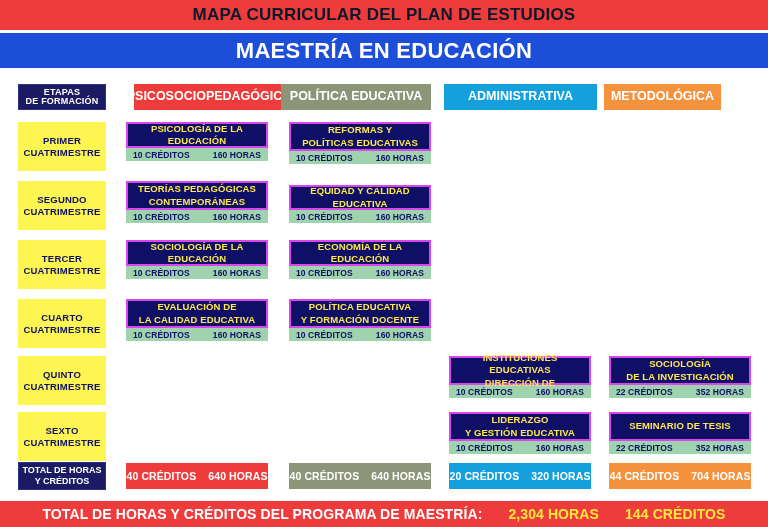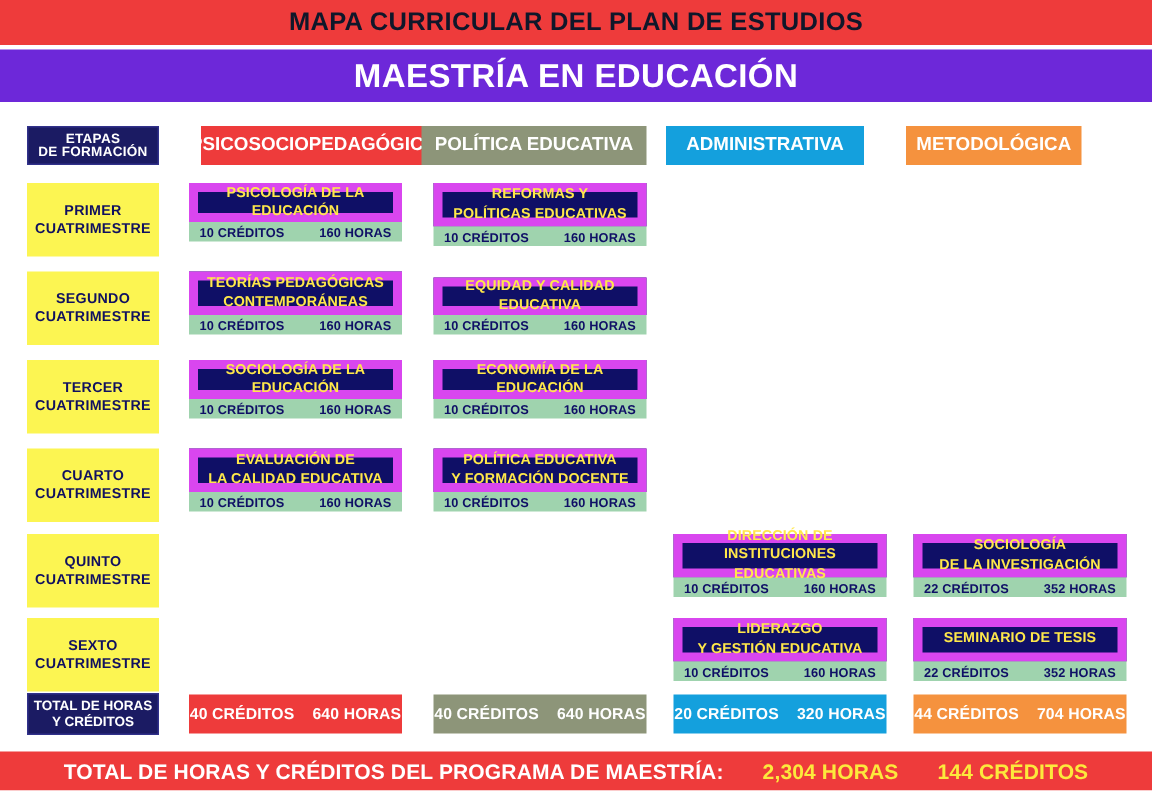--- a/index.html
+++ b/index.html
@@ -13,21 +13,21 @@
 
   
   .banner-red {
     position: absolute; left: 0; top: 0; width: 768px; height: 30px;
     background: #ee3b3b; color: #0f172a;
     display: flex; align-items: center; justify-content: center;
     font-size: 17px; font-weight: bold; letter-spacing: .2px;
   }
   .banner-navy {
     position: absolute; left: 0; top: 33px; width: 768px; height: 35px;
-    background: #6d28d9; color: #ffffff;
+    background: #1d4ed8; color: #ffffff;
     display: flex; align-items: center; justify-content: center;
     font-size: 22px; font-weight: bold; letter-spacing: .3px;
   }
 
   
   .hdr {
     position: absolute; height: 26px;
     display: flex; align-items: center; justify-content: center;
     text-align: center; font-weight: bold; color: #ffffff;
     line-height: 1.05;
@@ -49,21 +49,21 @@
     line-height: 1.25; letter-spacing: .2px;
   }
 
   
   .course { position: absolute; }
   .course-title {
     background: #0f0f66; color: #ffe84a;
     display: flex; align-items: center; justify-content: center;
     text-align: center; font-size: 9.5px; font-weight: bold;
     line-height: 1.3; letter-spacing: .1px;
-    border: 6px solid #d946ef;
+    border: 2px solid #d946ef;
     height: 100%;
   }
   .course-meta {
     background: #9fd3ae; color: #0f0f66;
     display: flex; align-items: center; justify-content: space-between;
     font-size: 8.5px; font-weight: bold; height: 13px;
     padding: 0 7px; letter-spacing: .1px;
   }
 
   
@@ -105,21 +105,21 @@
   </div>
 
   <div class="hdr hdr-etapas" style="left:18px; top:84px; width:88px;">
     <div>
       <div>ETAPAS</div>
       <div>DE FORMACIÓN</div>
     </div>
   </div>
   <div class="hdr hdr-psico" style="left:118px; top:84px; width:150px;margin-left:16px;">PSICOSOCIOPEDAGÓGICA</div>
   <div class="hdr hdr-politica" style="left:281px; top:84px; width:150px;">POLÍTICA EDUCATIVA</div>
-  <div class="hdr hdr-admin" style="left:444px; top:84px; width:132px;">ADMINISTRATIVA</div>
+  <div class="hdr hdr-admin" style="left:444px; top:84px; width:153px;">ADMINISTRATIVA</div>
   <div class="hdr hdr-metodo" style="left:604px; top:84px; width:117px;">METODOLÓGICA</div>
 
   <div class="stage" style="left:18px; top:122px; width:88px; height:49px;">
     <div>
       <div>PRIMER</div>
       <div>CUATRIMESTRE</div>
     </div>
   </div>
   <div class="stage" style="left:18px; top:181px; width:88px; height:49px;">
     <div>
@@ -248,22 +248,22 @@
     </div>
     <div class="course-meta">
       <span>10 CRÉDITOS</span>
       <span>160 HORAS</span>
     </div>
   </div>
 
   <div class="course" style="left:449px; top:356px; width:142px;">
     <div class="course-title" style="height:29px;">
       <div>
+        <div>INSTITUCIONES EDUCATIVAS</div>
         <div>DIRECCIÓN DE</div>
-        <div>INSTITUCIONES EDUCATIVAS</div>
       </div>
     </div>
     <div class="course-meta">
       <span>10 CRÉDITOS</span>
       <span>160 HORAS</span>
     </div>
   </div>
 
   <div class="course" style="left:449px; top:412px; width:142px;">
     <div class="course-title" style="height:29px;">

